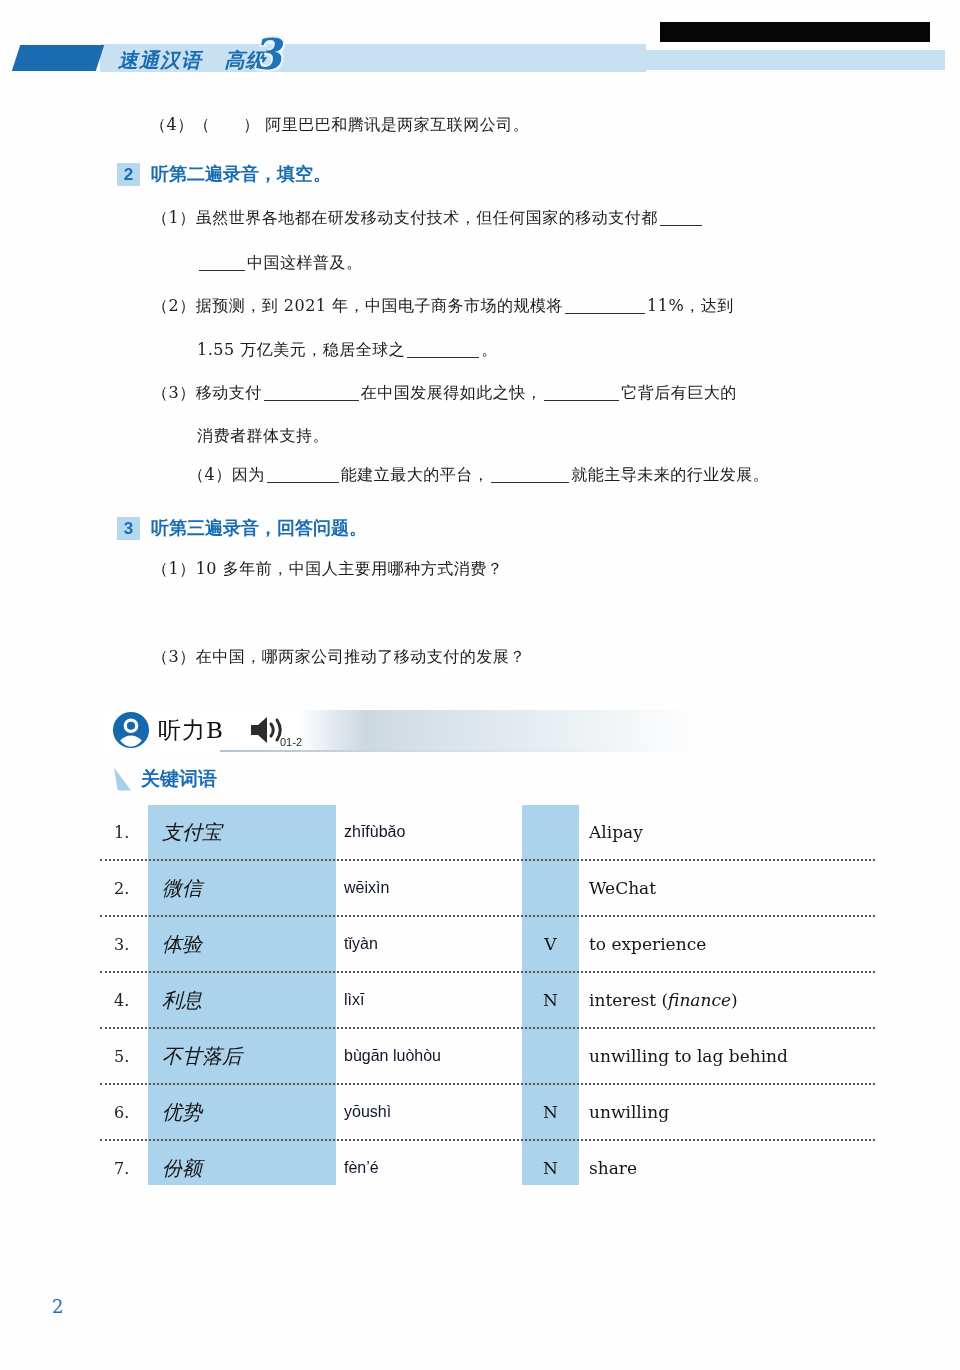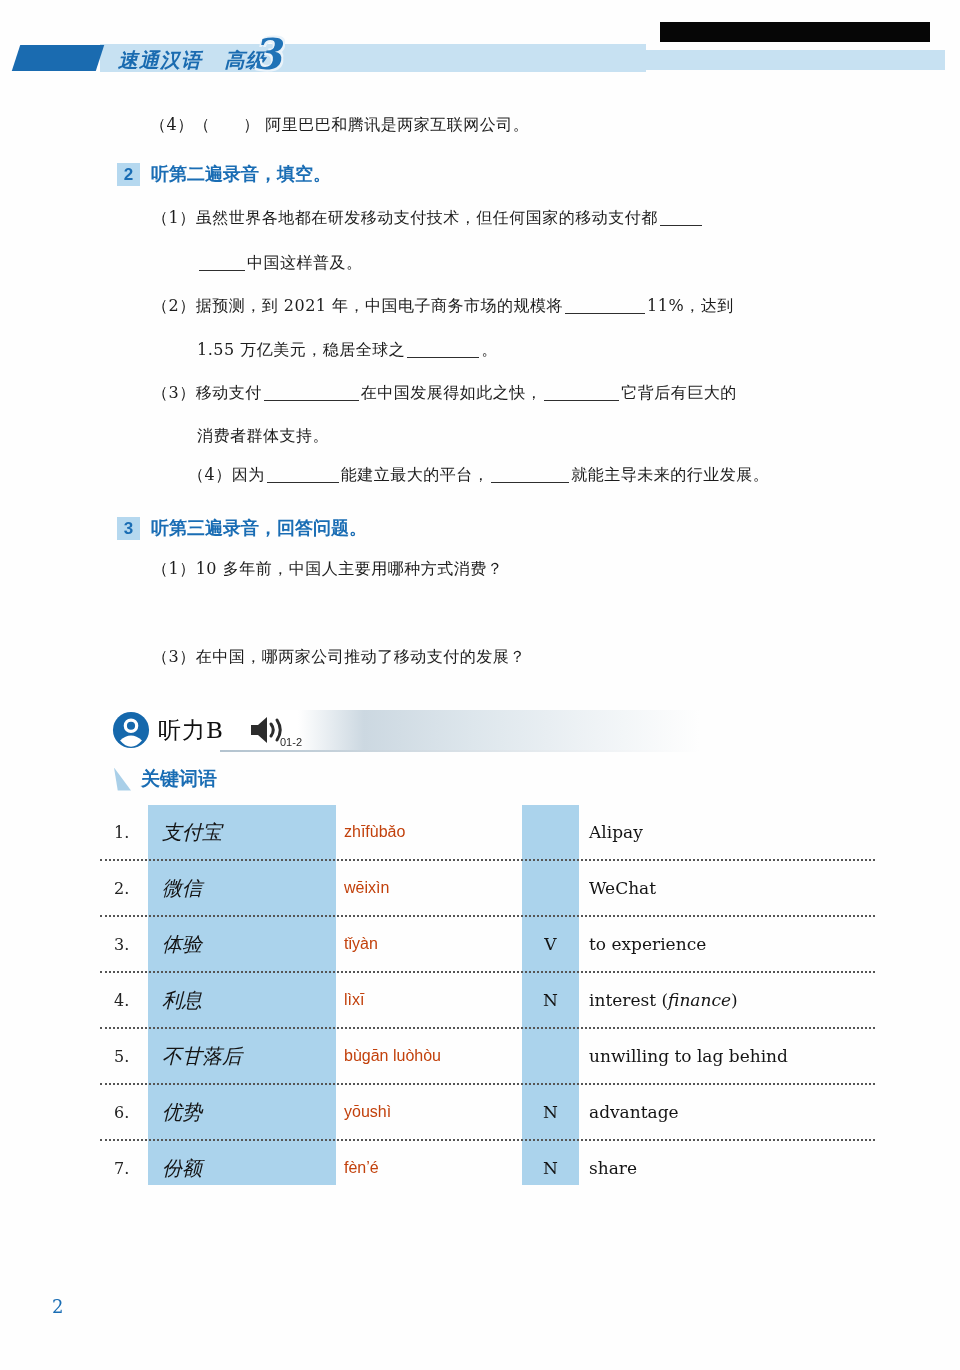--- a/index.html
+++ b/index.html
@@ -46,21 +46,21 @@
   
   .vocab{position:absolute;left:100px;top:805px;width:775px;height:380px;}
   .vstrip{position:absolute;top:0;height:100%;background:#abd3ec;}
   .vstrip.s1{left:48px;width:188px;}
   .vstrip.s2{left:422px;width:57px;}
   .vrow{position:relative;display:grid;grid-template-columns:48px 188px 186px 57px 1fr;
         align-items:center;height:54px;}
   .vrow.sep{border-bottom:2px dotted #555;}
   .c-num{padding-left:14px;font-size:16px;color:#222;}
   .c-hanzi{padding-left:14px;font-size:20px;color:#141414;font-style:italic;}
-  .c-pinyin{padding-left:8px;font-family:"Liberation Sans",sans-serif;font-size:16px;color:#c2410c;}
+  .c-pinyin{padding-left:8px;font-family:"Liberation Sans",sans-serif;font-size:16px;color:#0f172a;}
   .c-pos{text-align:center;font-size:17px;color:#141414;}
   .c-eng{padding-left:10px;font-size:17px;color:#141414;}
   .c-eng .it{font-style:italic;}
 
   .page-num{position:absolute;left:52px;top:1296px;font-size:18px;color:#1a6db4;}
 </style>
 </head>
 <body>
 
 <div class="page">
@@ -183,21 +183,21 @@
       <div class="c-pinyin">bùgān luòhòu</div>
       <div class="c-pos"></div>
       <div class="c-eng"><span>unwilling to lag behind</span><span class="it"></span><span></span></div>
     </div>
 
     <div class="vrow sep">
       <div class="c-num">6.</div>
       <div class="c-hanzi">优势</div>
       <div class="c-pinyin">yōushì</div>
       <div class="c-pos">N</div>
-      <div class="c-eng"><span>advantage</span><span class="it"></span><span></span></div>
+      <div class="c-eng"><span>unwilling</span><span class="it"></span><span></span></div>
     </div>
 
     <div class="vrow">
       <div class="c-num">7.</div>
       <div class="c-hanzi">份额</div>
       <div class="c-pinyin">fèn’é</div>
       <div class="c-pos">N</div>
       <div class="c-eng"><span>share</span><span class="it"></span><span></span></div>
     </div>
   </div>

